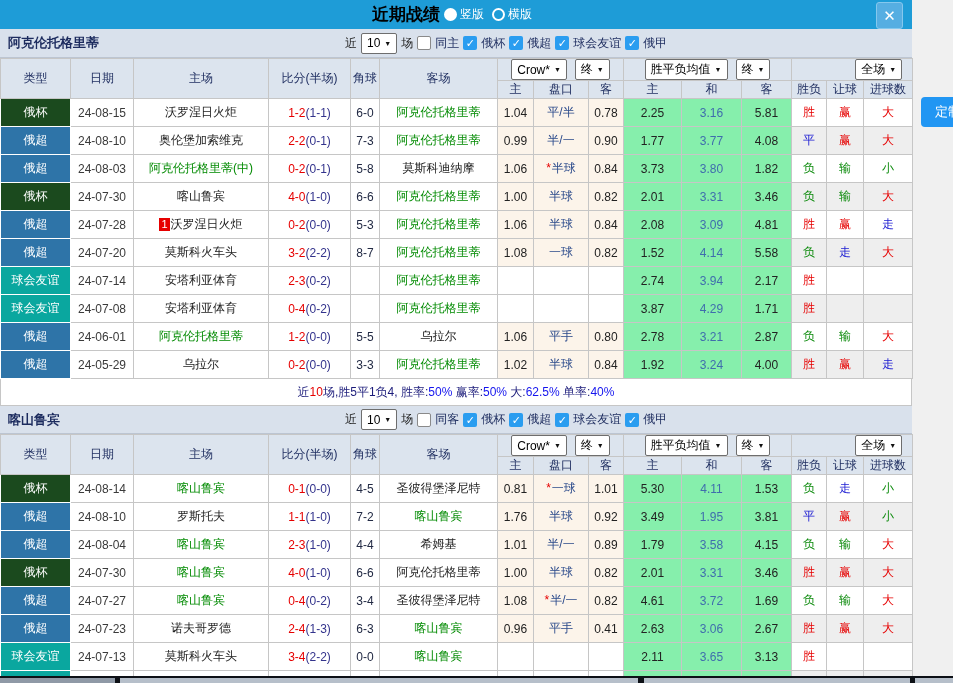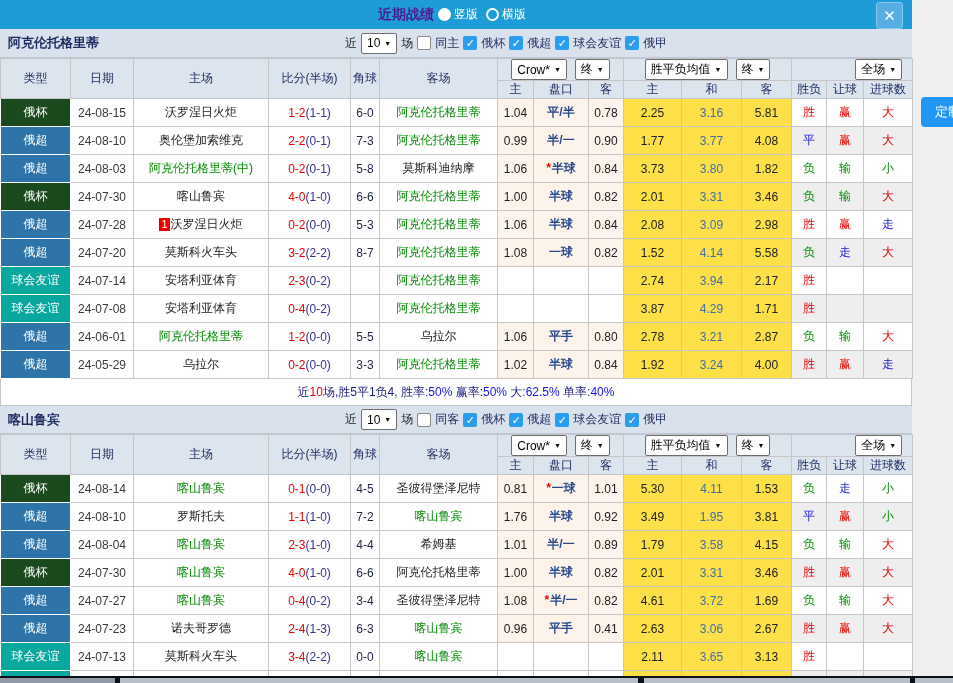--- a/index.html
+++ b/index.html
@@ -2,21 +2,21 @@
 <html><head>
 <meta charset="utf-8">
 <style>
   html,body{margin:0;padding:0;}
   body{font-family:"Liberation Sans","DejaVu Sans",sans-serif;}
   .page{position:relative;width:953px;height:683px;background:#f0f0f0;overflow:hidden;}
   .modal{position:absolute;left:0;top:0;width:912px;background:#fff;}
 
   
   .titlebar{height:29px;background:#1e9cd7;position:relative;display:flex;align-items:center;justify-content:center;}
-  .dlg-title{color:#4c1d95;font-weight:bold;font-size:14px;margin-right:4px;}
+  .dlg-title{color:#000000;font-weight:bold;font-size:17px;margin-right:4px;}
   .rlabel{color:#fff;font-size:12px;margin:0 8px 0 3px;}
   .radio{display:inline-block;width:9px;height:9px;border:2px solid #fff;border-radius:50%;vertical-align:-2px;cursor:pointer;}
   .radio.sel{background:#fff;}
   .close-btn{position:absolute;right:9px;top:2px;width:25px;height:25px;background:#56aee2;border:1px solid #85c8ee;border-radius:3px;color:#fff;font-size:15px;font-weight:bold;display:flex;align-items:center;justify-content:center;cursor:pointer;}
 
   
   .section-bar{height:27px;background:#d9e1ec;border-bottom:1px solid #bcc5d2;display:flex;align-items:center;position:relative;}
   .team-title{font-weight:bold;color:#1c2b5e;font-size:13px;margin-left:8px;}
   .filters{position:absolute;left:345px;display:flex;align-items:center;gap:4px;font-size:12px;white-space:nowrap;}
   .flabel{color:#222;}
@@ -37,23 +37,23 @@
   .grp-inner.right{justify-content:flex-end;padding-right:10px;}
   .stats tbody td{height:27px;}
   td.league{color:#fff;border-color:#fff;}
   td.date{color:#3a3a3a;}
   td.team .focus{color:#008a00;}
   td.score .s-main{color:#e60000;}
   td.score .s-half{color:#33338c;}
   td.corner{color:#222a44;}
   td.crow{background:#fcf4ea;}
   td.crow.blank{background:#fff;}
-  td.hcap{color:#2b4a8b;font-weight:bold;}
+  td.hcap{color:#2b4a8b;}
   .star{color:#e60000;margin-right:1px;}
-  td.avg{background:#fde047;}
+  td.avg{background:#86efac;}
   td.mid{color:#3f6dad;}
   td.res{background:#fff;}
   tr.alt td.res{background:#eeeeee;}
   .mark{display:inline-block;background:#e60000;color:#fff;font-size:11px;line-height:13px;padding:0 2px;margin-right:1px;}
 
   
   .summary{box-sizing:border-box;width:912px;height:27px;border:1px solid #c6c6c6;border-top:none;display:flex;align-items:center;justify-content:center;font-size:12px;background:#fff;white-space:pre;}
 
   
   .custom-btn{position:absolute;left:921px;top:97px;width:54px;height:30px;background:#2196f3;color:#fff;font-size:13px;display:flex;align-items:center;justify-content:center;border-radius:4px;cursor:pointer;}
@@ -246,21 +246,21 @@
             <td class="date">24-07-28</td>
             <td class="team"><span class="mark">1</span><span>沃罗涅日火炬</span></td>
             <td class="score"><span class="s-main">0-2</span><span class="s-half">(0-0)</span></td>
             <td class="corner">5-3</td>
             <td class="team"><span class="focus">阿克伦托格里蒂</span></td>
             <td class="crow">1.06</td>
             <td class="crow hcap">半球</td>
             <td class="crow">0.84</td>
             <td class="avg">2.08</td>
             <td class="avg mid">3.09</td>
-            <td class="avg">2.98</td>
+            <td class="avg">4.81</td>
             <td class="res" style="color: rgb(230, 0, 0);">胜</td>
             <td class="res" style="color: rgb(230, 0, 0);">赢</td>
             <td class="res" style="color: rgb(25, 25, 210);">走</td>
           </tr>
           <tr class="alt">
             <td class="league" style="background: rgb(46, 116, 168);">俄超</td>
             <td class="date">24-07-20</td>
             <td class="team"><span>莫斯科火车头</span></td>
             <td class="score"><span class="s-main">3-2</span><span class="s-half">(2-2)</span></td>
             <td class="corner">8-7</td>

